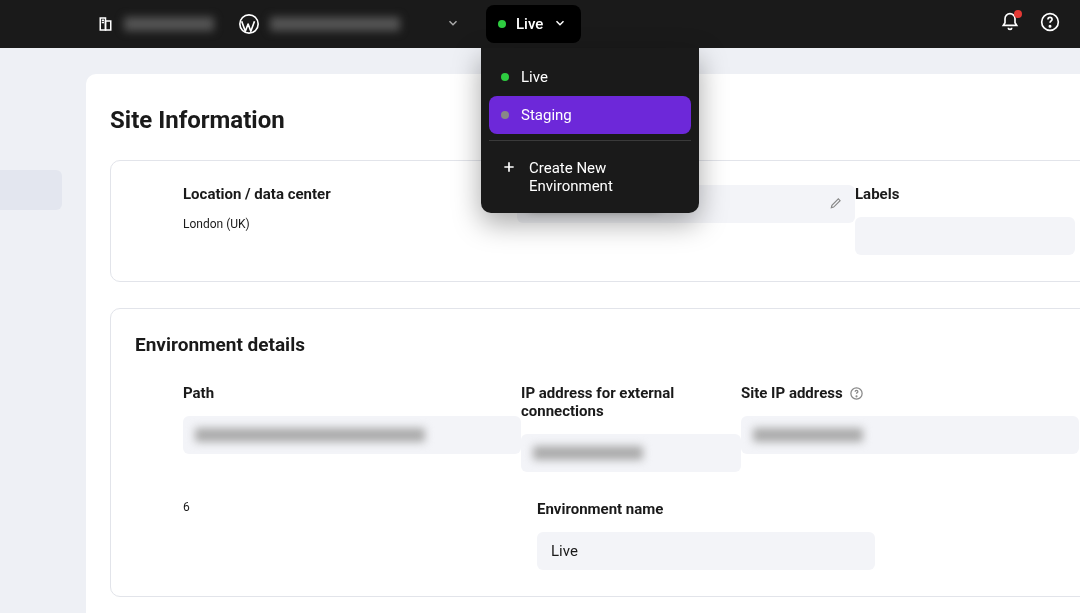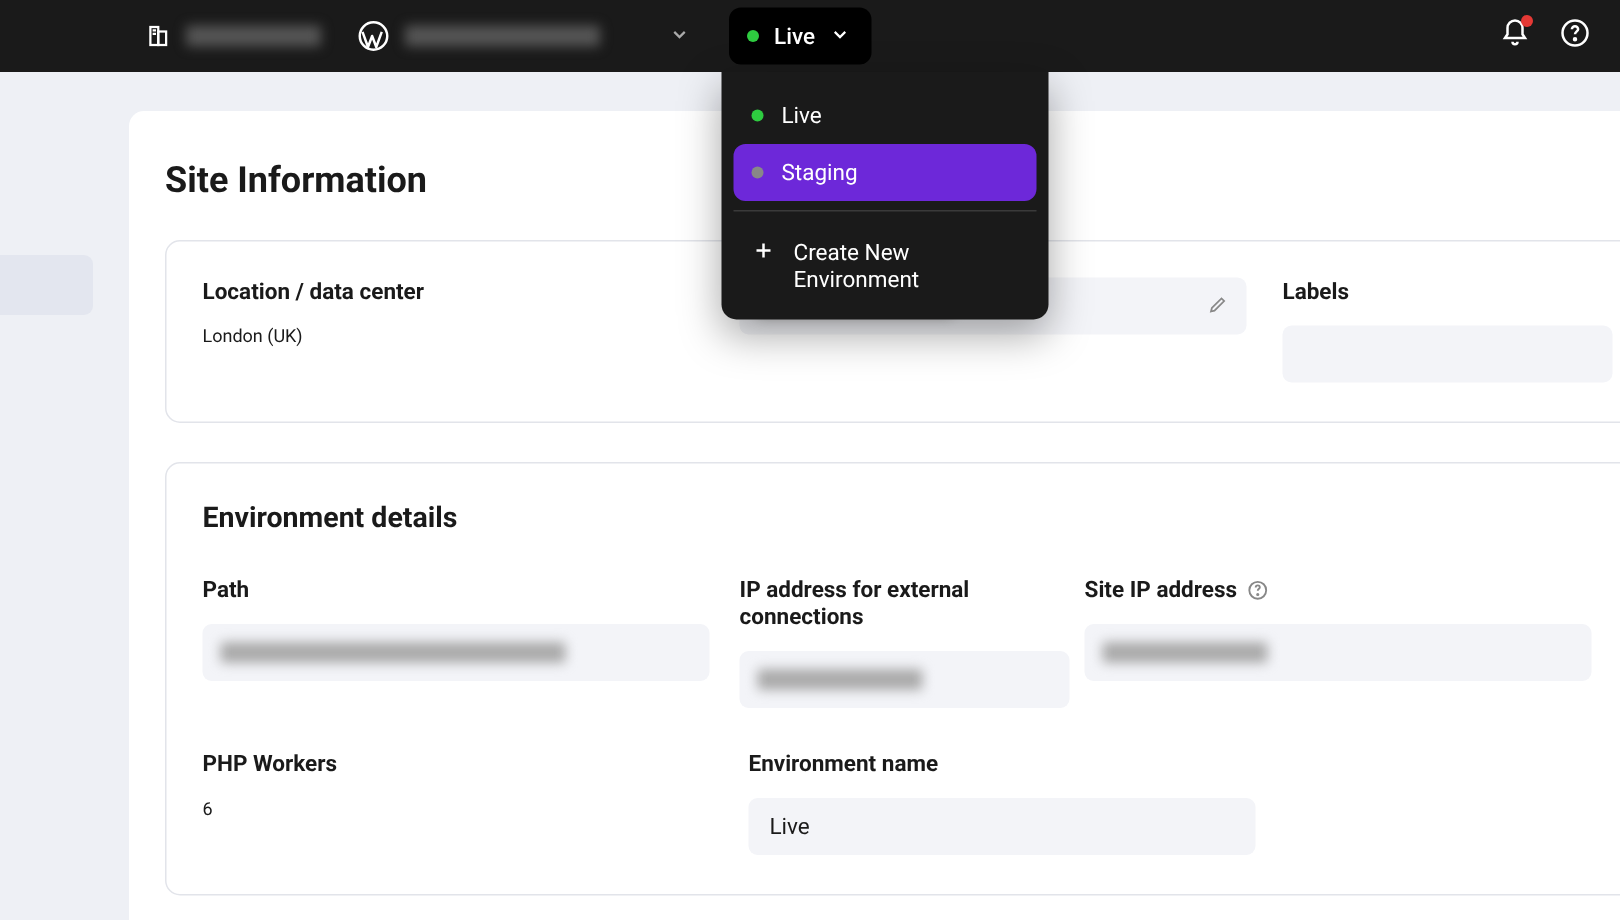--- a/index.html
+++ b/index.html
@@ -31,21 +31,21 @@
   .bell-wrap { position: relative; }
   .red-dot { position: absolute; top: -2px; right: -2px; width: 8px; height: 8px; background: #e53935; border-radius: 50%; }
 
   .sidebar-stub { position: absolute; top: 170px; left: 0; width: 62px; height: 40px; background: #e3e6ef; border-radius: 0 6px 6px 0; }
 
   .content { position: absolute; top: 74px; left: 86px; right: -20px; bottom: -30px; background: #fff; border-radius: 10px 0 0 0; padding: 32px 0 0 24px; }
   .page-title { font-size: 24px; font-weight: 700; color: #1a1a1a; margin-bottom: 26px; }
 
   .card { border: 1px solid #e2e4ea; border-radius: 10px; padding: 24px 24px 26px 24px; margin-bottom: 26px; margin-right: 0; width: 990px; }
   .card-title { font-size: 19px; font-weight: 700; color: #1a1a1a; margin-bottom: 28px; }
-  .row { display: flex; gap: 10px; }
+  .row { display: flex; gap: 0; margin-left: 48px; }
   .col { display: flex; flex-direction: column; gap: 14px; }
   .col1 { width: 354px; }
   .col2 { width: 358px; }
   .col3 { flex: 1; }
   .field-label { font-size: 15px; font-weight: 700; color: #1a1a1a; display: flex; align-items: center; gap: 6px; }
   .field-value { font-size: 12px; color: #1a1a1a; }
   .input-box { background: #f3f4f8; border-radius: 6px; height: 38px; display: flex; align-items: center; padding: 0 12px; position: relative; width: 338px; }
   .input-redacted { width: 130px; height: 14px; background: #aaa; filter: blur(4px); border-radius: 2px; }
   .pencil { position: absolute; right: 12px; color: #888; }
   .input-plain { background: #f3f4f8; border-radius: 6px; height: 38px; display: flex; align-items: center; padding: 0 14px; width: 338px; font-size: 15px; color: #1a1a1a; }
@@ -183,21 +183,20 @@
               </svg>
           </span>
         </div>
         <div class="input-box">
           <span class="ip-redacted"></span>
         </div>
       </div>
     </div>
     <div class="row">
       <div class="col col1">
-        <div class="field-label">PHP Workers</div>
         <div class="field-value">6</div>
       </div>
       <div class="col col2">
         <div class="field-label">Environment name</div>
         <div class="input-plain">
           <span>Live</span>
         </div>
       </div>
     </div>
   </div>

